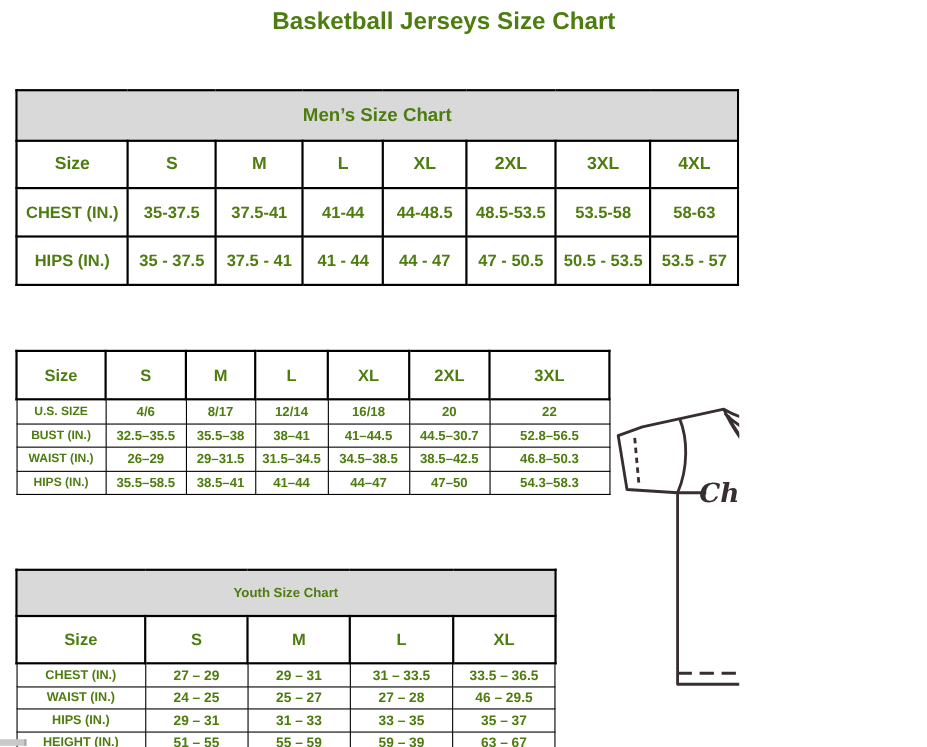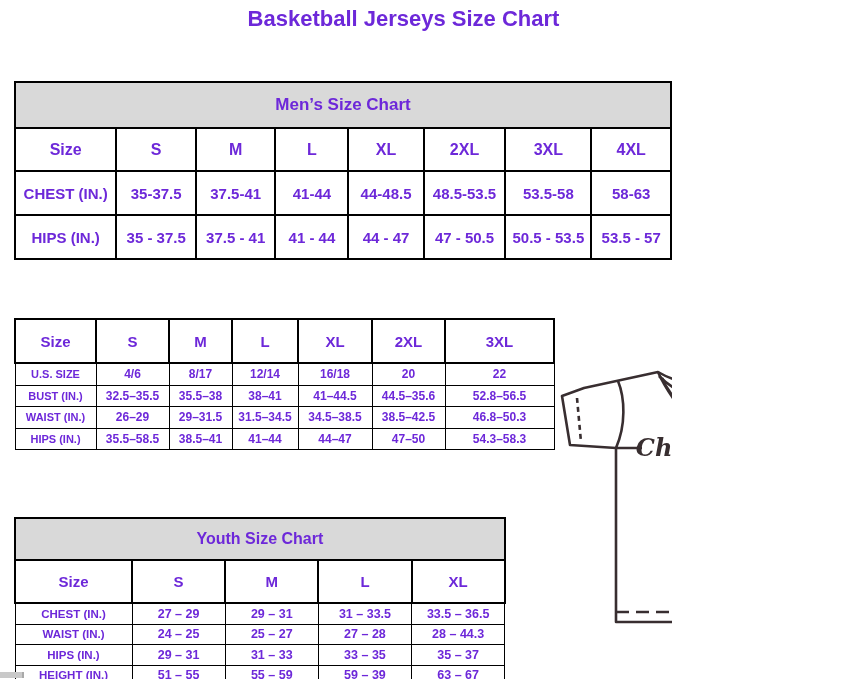--- a/index.html
+++ b/index.html
@@ -1,17 +1,17 @@
 <!DOCTYPE html>
 <html><head>
 <meta charset="utf-8">
 <style>
   html,body{margin:0;padding:0;background:#fff;}
   #page{position:relative;width:672px;height:679px;background:#fff;overflow:hidden;
-        font-family:"Liberation Sans","DejaVu Sans",sans-serif;color:#6d28d9;}
+        font-family:"Liberation Sans","DejaVu Sans",sans-serif;color:#4d7c0f;}
   .page-title{position:absolute;top:6px;left:0;width:807px;text-align:center;
               font-size:22px;font-weight:bold;}
   table{border-collapse:collapse;table-layout:fixed;position:absolute;background:#fff;margin-top:21px;}
   td{border:2px solid #000;text-align:center;font-weight:bold;padding:0;vertical-align:middle;
      overflow:hidden;white-space:nowrap;}
   .title-cell{background:var(--header-bg,#d9d9d9);font-size:17px;}
   
   .men{left:14px;top:60px;}
   .men col.c-label{width:118px;} .men col.c-size{width:99.5px;}
   .men .tr-title td{height:44px;}
@@ -22,21 +22,21 @@
   .women col.c-label{width:81px;}
   .women col.w1{width:73px;}.women col.w2{width:63px;}.women col.w3{width:66px;}
   .women col.w4{width:74px;}.women col.w5{width:73px;}.women col.w6{width:109px;}
   .women .tr-title td{height:39px;font-size:16px;}
   .women .tr-size td{height:42px;font-size:15px;}
   .women .tr-data td{height:20.5px;font-size:12px;border-width:1.5px;}
   .women .tr-data td.label{font-size:11px;}
   
   .youth{left:14px;top:496px;}
   .youth col.c-label{width:117px;} .youth col.c-size{width:93.2px;}
-  .youth .tr-title td{height:40px;font-size:16px;text-align:center;}
+  .youth .tr-title td{height:40px;font-size:12px;text-align:center;}
   .youth .tr-size td{height:41px;font-size:15px;}
   .youth .tr-data td{height:19.5px;font-size:12.5px;border-width:1.5px;}
   .youth .tr-data td.label{font-size:11.5px;}
   
   .jersey{position:absolute;left:552px;top:363px;}
   .jersey path,.jersey line{stroke:var(--line-color,#382e30);fill:none;stroke-width:2.6;
     stroke-linejoin:round;stroke-linecap:butt;}
   .jersey .fillwhite{fill:#fff;}
   .jersey text{fill:var(--line-color,#382e30);
     font-family:"DejaVu Serif","Liberation Serif",serif;font-style:italic;font-weight:bold;}
@@ -128,21 +128,21 @@
           <td>16/18</td>
           <td>20</td>
           <td>22</td>
         </tr>
         <tr class="tr-data">
           <td class="label">BUST (IN.)</td>
           <td>32.5–35.5</td>
           <td>35.5–38</td>
           <td>38–41</td>
           <td>41–44.5</td>
-          <td>44.5–35.6</td>
+          <td>44.5–30.7</td>
           <td>52.8–56.5</td>
         </tr>
         <tr class="tr-data">
           <td class="label">WAIST (IN.)</td>
           <td>26–29</td>
           <td>29–31.5</td>
           <td>31.5–34.5</td>
           <td>34.5–38.5</td>
           <td>38.5–42.5</td>
           <td>46.8–50.3</td>
@@ -183,21 +183,21 @@
           <td>27 – 29</td>
           <td>29 – 31</td>
           <td>31 – 33.5</td>
           <td>33.5 – 36.5</td>
         </tr>
         <tr class="tr-data">
           <td class="label">WAIST (IN.)</td>
           <td>24 – 25</td>
           <td>25 – 27</td>
           <td>27 – 28</td>
-          <td>28 – 44.3</td>
+          <td>46 – 29.5</td>
         </tr>
         <tr class="tr-data">
           <td class="label">HIPS (IN.)</td>
           <td>29 – 31</td>
           <td>31 – 33</td>
           <td>33 – 35</td>
           <td>35 – 37</td>
         </tr>
         <tr class="tr-data">
           <td class="label">HEIGHT (IN.)</td>

